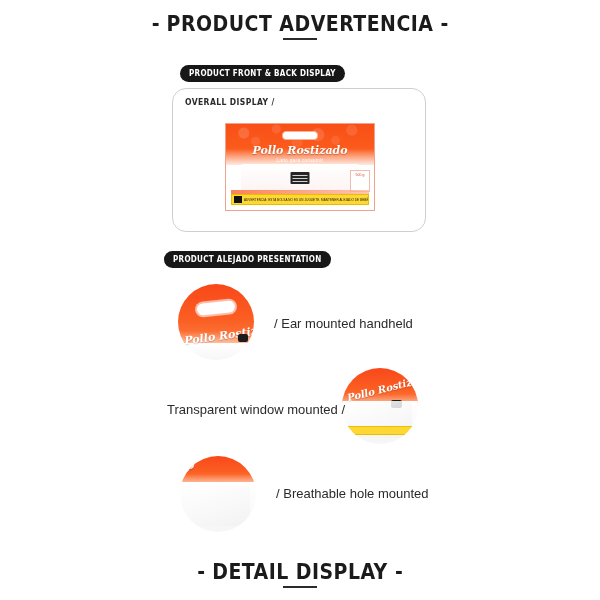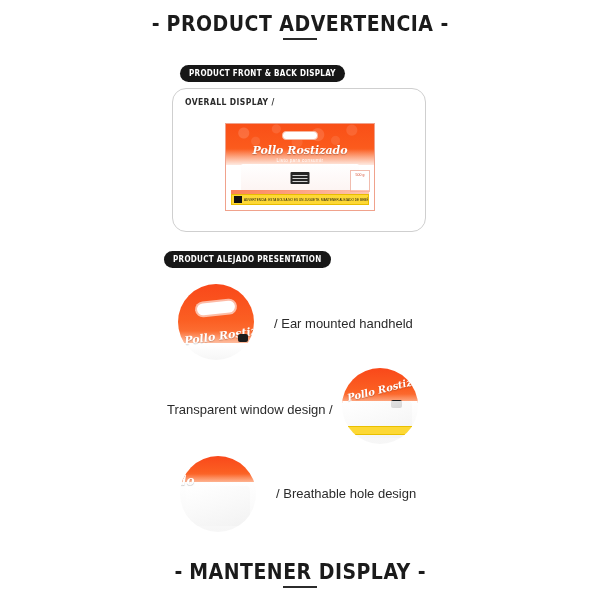--- a/index.html
+++ b/index.html
@@ -343,29 +343,29 @@
 
 <div class="circle" style="left:342px; top:368px; width:76px; height:76px;">
   <div class="circle-orange-top" style="height:46%;"></div>
   <div class="circle-fade" style="top:34%; height:26%;"></div>
   <div class="circle-white-bottom" style="height:56%;"></div>
   <div class="script-text" style="left:4px; top:14px; font-size:10px; transform:rotate(-14deg);">Pollo Rostizado</div>
   <div class="circle-dot" style="right:16px; top:32px; width:11px; height:8px;"></div>
   <div class="window-sheen" style="top:44%;"></div>
   <div class="yellow-strip" style="left:6px; right:6px; top:58px;"></div>
 </div>
-<div class="caption" style="left:167px; top:402px;">Transparent window design /</div>
+<div class="caption" style="left:167px; top:402px;">Transparent window mounted /</div>
 
 <div class="circle" style="left:180px; top:456px; width:76px; height:76px;">
   <div class="circle-orange-top" style="height:34%;"></div>
   <div class="circle-fade" style="top:24%; height:24%;"></div>
   <div class="circle-white-bottom" style="height:66%;"></div>
-  <div class="script-text" style="left:-2px; top:18px; font-size:12px;">do</div>
+  <div class="script-text" style="left:-2px; top:2px; font-size:12px;">do</div>
   <div class="window-sheen" style="top:40%;"></div>
 </div>
-<div class="caption" style="left:276px; top:486px;">/ Breathable hole design</div>
+<div class="caption" style="left:276px; top:486px;">/ Breathable hole mounted</div>
 
 <div class="main-title" style="top:560px;">
   <span class="dash">-</span>
-  <span>MANTENER DISPLAY</span>
+  <span>DETAIL DISPLAY</span>
   <span class="dash">-</span>
 </div>
 <div class="title-underline" style="top:586px;"></div>
 
 </body></html>

